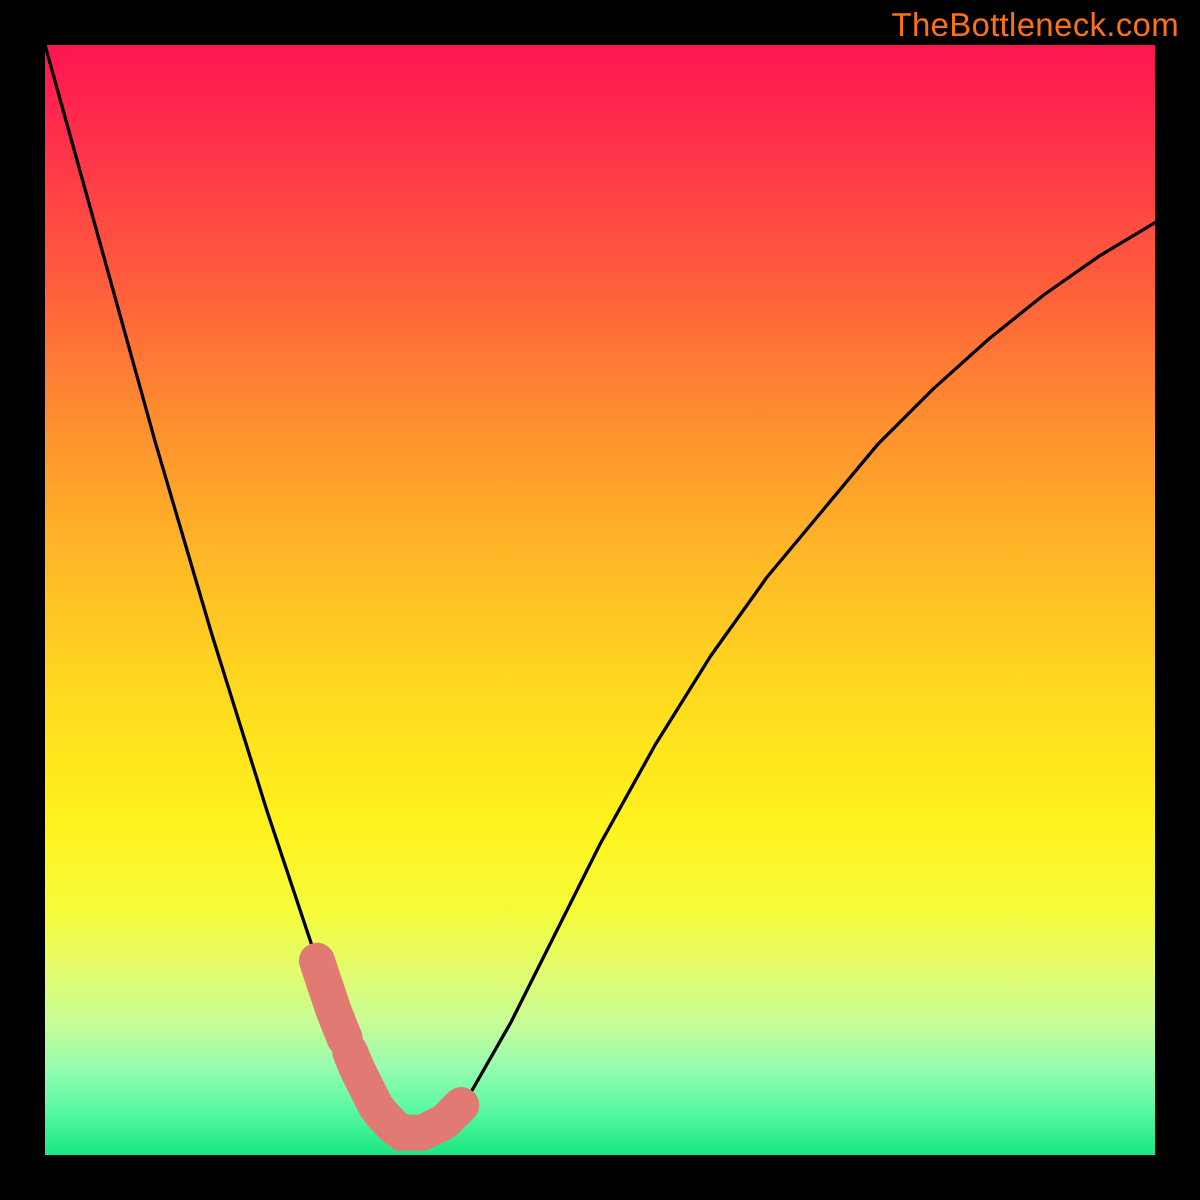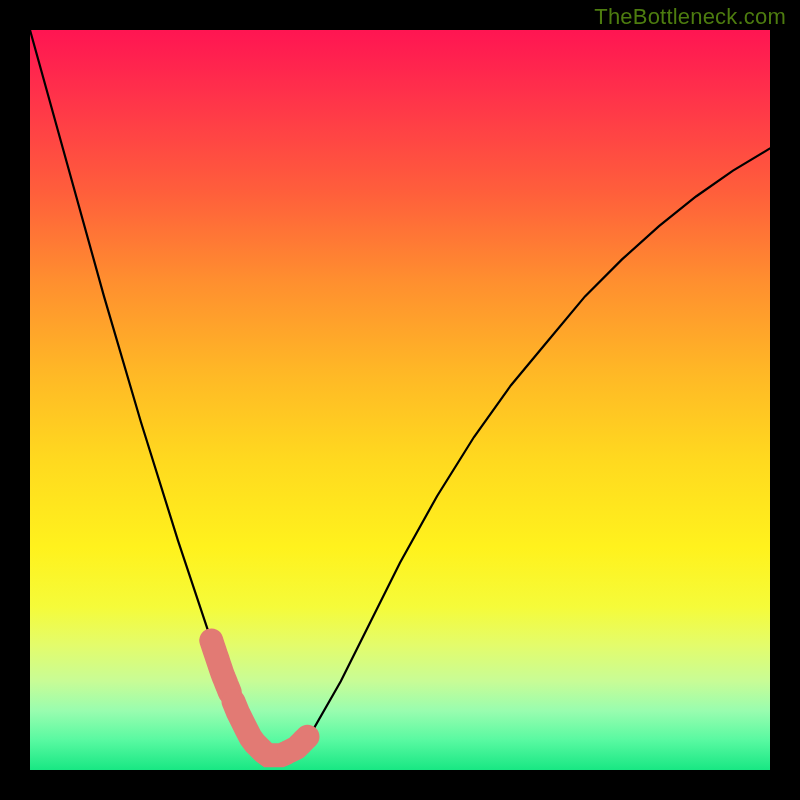--- a/index.html
+++ b/index.html
@@ -31,21 +31,21 @@
       #c8fc96 88%,
       #99fdaf 92%,
       #58f9a1 96%,
       #18e783 100%
     );
   }
   .watermark {
     position: absolute;
     top: 4px;
     right: 14px;
-    color: #4d7c0f;
+    color: #f97316;
     font-size: 22px;
     letter-spacing: 0.2px;
     font-weight: 500;
   }
   svg.plot {
     position: absolute;
     left: 0;
     top: 0;
     width: 740px;
     height: 740px;

